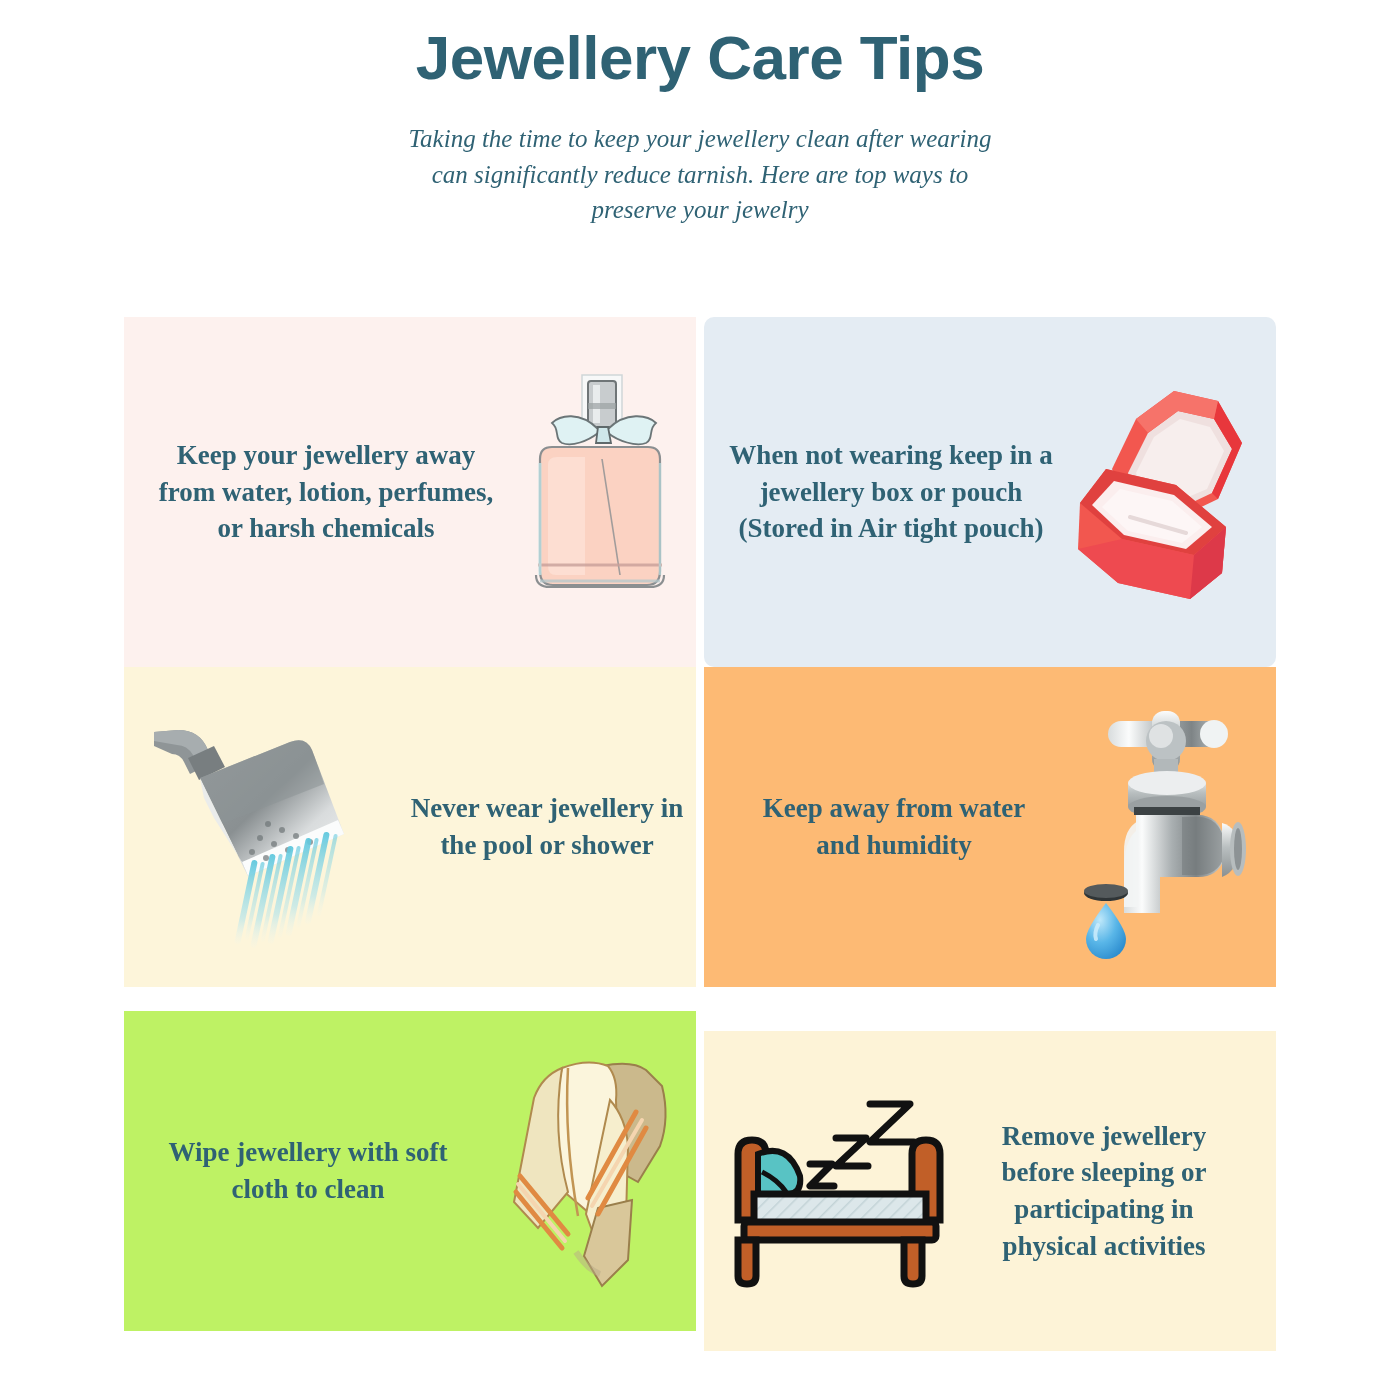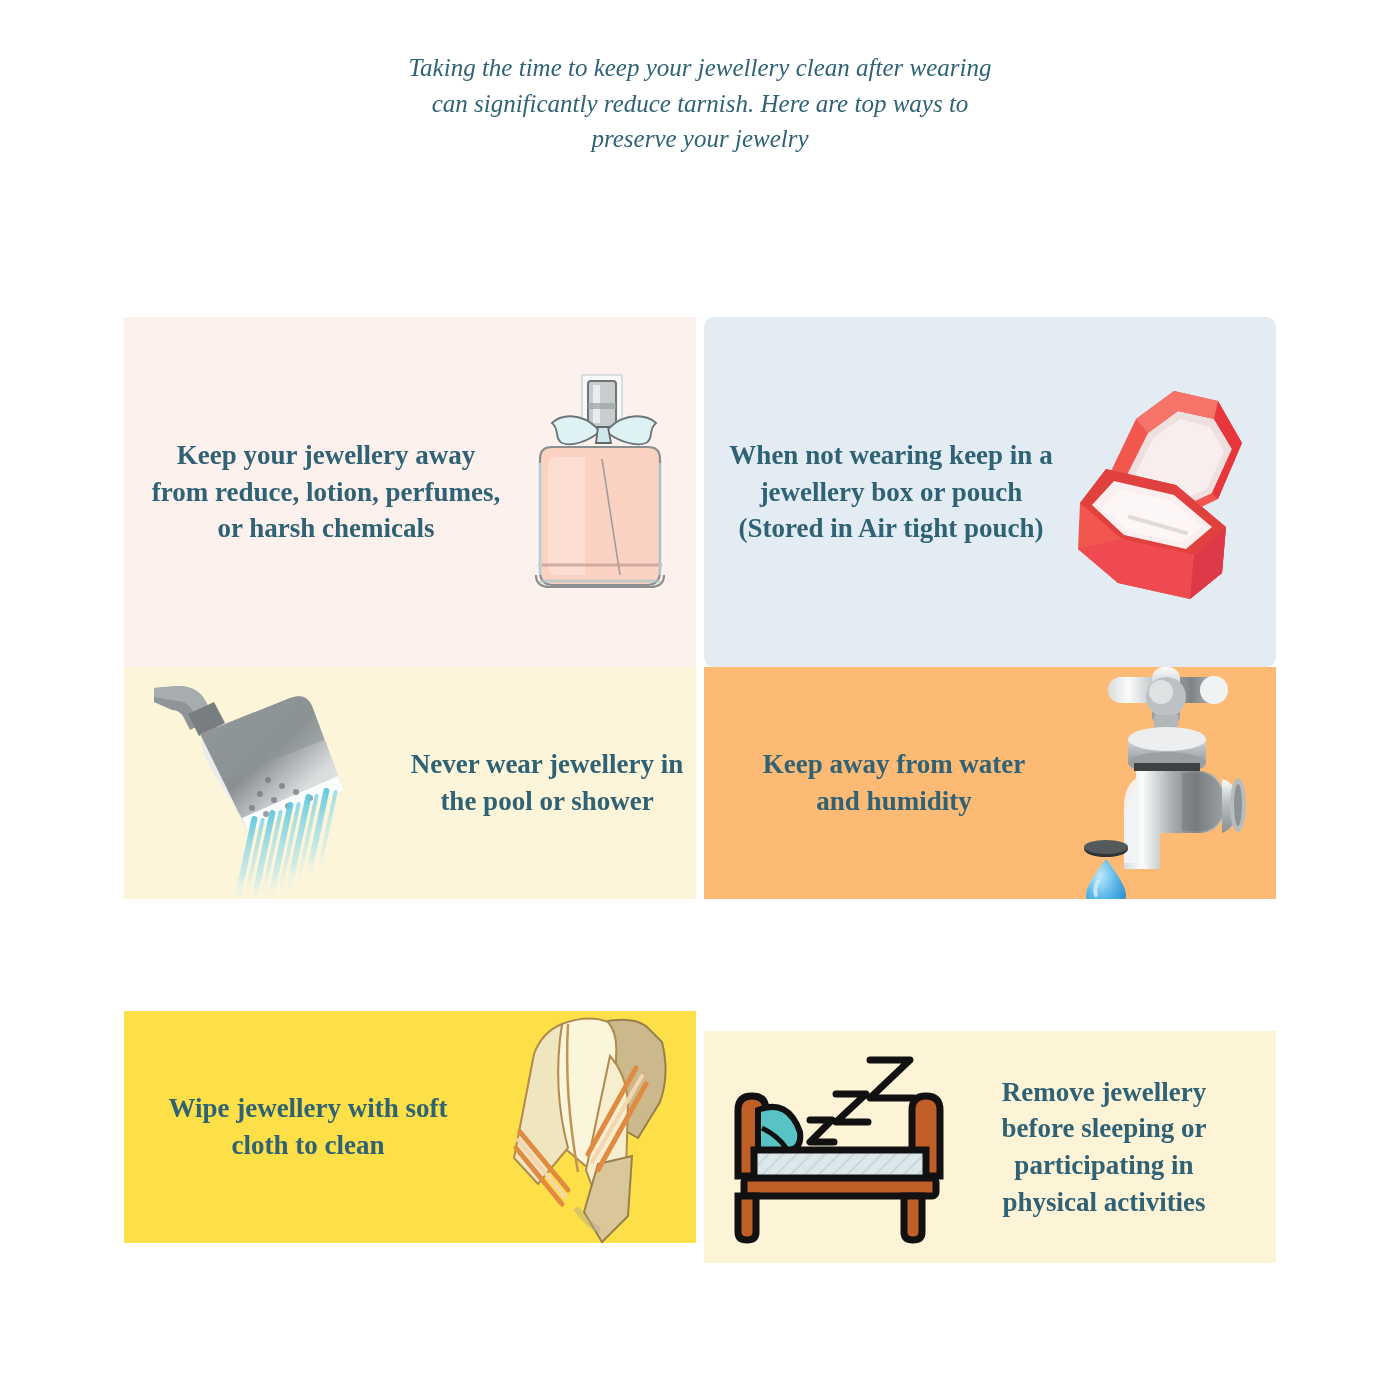--- a/index.html
+++ b/index.html
@@ -51,21 +51,21 @@
     overflow:hidden;
   }
   
   .cell{position:relative;}
   .cell .card{
     position:absolute;
     left:0;top:0;
     width:572px;
   }
   .r1 .card{height:350px;}
-  .r2 .card, .r3 .card{height:232px;}
+  .r2 .card, .r3 .card{height:320px;}
   .r2 .card{top:0;}
   .colR .card{left:4px;}
 
   .card-text{
     font-family:"Liberation Serif", serif;
     font-weight:700;
     color:#2f6274;
     font-size:27px;
     line-height:1.36;
     text-align:center;
@@ -86,45 +86,46 @@
   .c3{background:#fdf5da;}
   .c3 .art{width:240px;height:230px;margin-left:24px;}
   .c3 .card-text{width:300px;margin-left:10px;}
 
   
   .c4{background:#fdba74;}
   .c4 .card-text{width:300px;margin-left:40px;}
   .c4 .art{width:210px;height:240px;margin-left:18px;}
 
   
-  .c5{background:#fde047;gap:44px;}
+  .c5{background:#bef264;gap:44px;}
   .c5 .card-text{width:330px;margin-left:40px;}
   .c5 .art{width:190px;height:230px;margin-left:10px;}
 
   
   .c6{background:#fdf3d7;margin-top:20px;}
   .c6 .art{width:230px;height:210px;margin-left:20px;}
   .c6 .card-text{width:280px;margin-left:10px;}
 
   svg{display:block;overflow:visible;}
 </style>
 </head>
 <body>
 
 <div class="page">
 
   <div class="header">
+    <h1 class="title">Jewellery Care Tips</h1>
     <p class="subtitle">Taking the time to keep your jewellery clean after wearing can significantly reduce tarnish. Here are top ways to preserve your jewelry</p>
   </div>
 
   <div class="grid">
 
     <div class="cell r1 colL">
       <div class="card c1">
-        <div class="card-text">Keep your jewellery away from reduce, lotion, perfumes, or harsh chemicals</div>
+        <div class="card-text">Keep your jewellery away from water, lotion, perfumes, or harsh chemicals</div>
         <div class="art">
           <svg viewBox="0 0 180 250" width="180" height="250" aria-hidden="true">
 
             <rect x="72" y="8" width="40" height="52" fill="#f7f8f8" stroke="#cfd6d8" stroke-width="1.5"></rect>
 
             <rect x="78" y="14" width="28" height="46" rx="3" fill="#c8ccce" stroke="#6f7577" stroke-width="2"></rect>
             <rect x="83" y="18" width="7" height="38" fill="#eef1f2" opacity="0.85"></rect>
             <rect x="78" y="36" width="28" height="6" fill="#9aa1a3" opacity="0.7"></rect>
 
             <path d="M88 62 C70 44 50 48 42 56 C50 62 44 72 52 76 C62 80 78 74 88 66 Z" fill="#dff2f3" stroke="#6b7577" stroke-width="1.8"></path>

